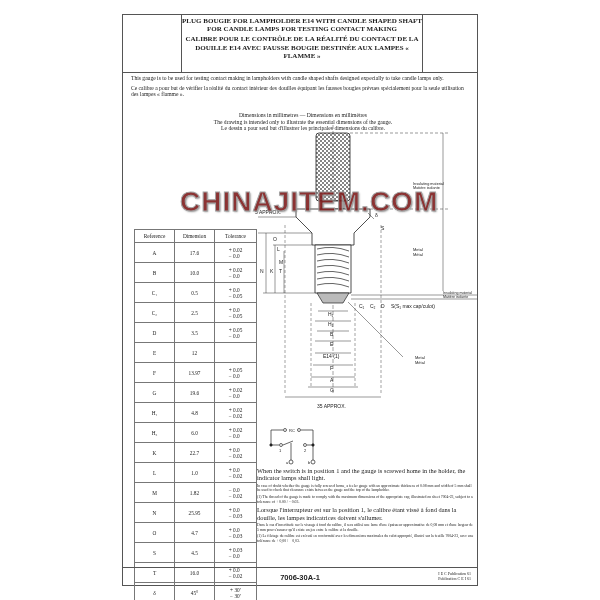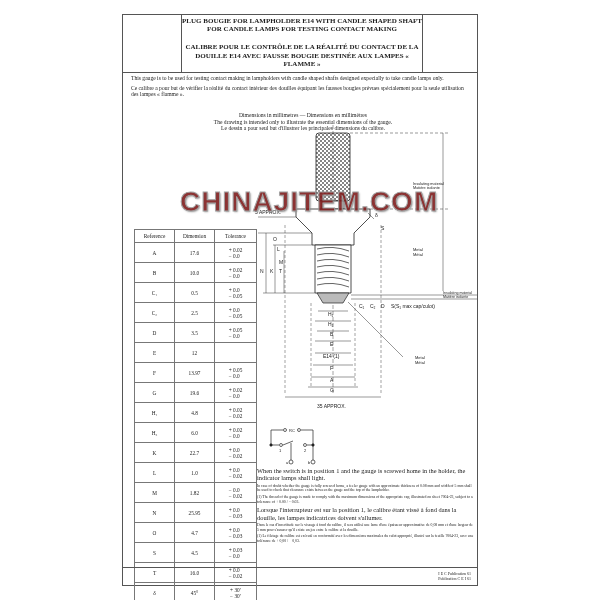--- a/index.html
+++ b/index.html
@@ -2,21 +2,21 @@
 <html><head>
 <meta charset="utf-8">
 <style>
   html, body { margin:0; padding:0; background:#ffffff; }
   body { width:600px; height:600px; position:relative; overflow:hidden; font-family:"Liberation Serif", serif; color:#222; }
   .page { position:absolute; left:122px; top:14px; width:356px; height:572px; border:1px solid #555; box-sizing:border-box; }
   .hdr { position:absolute; left:0; top:0; width:100%; height:57px; border-bottom:1px solid #555; }
   .hdr-left { position:absolute; left:0; top:0; width:58px; height:57px; border-right:1px solid #555; }
   .hdr-right { position:absolute; left:299px; top:0; width:56px; height:57px; border-left:1px solid #555; }
   .hdr-mid { position:absolute; left:59px; top:2px; width:240px; text-align:center; font-weight:bold; font-size:7px; line-height:8.2px; }
-  .hdr-mid .fr { margin-top:10px; }
+  .hdr-mid .fr { margin-top:2px; }
   .intro { position:absolute; left:8px; top:60px; width:338px; font-size:5.6px; line-height:6.6px; }
   .intro p { margin:0 0 3px 0; }
   .dims { position:absolute; left:60px; top:97px; width:240px; text-align:center; font-size:5.6px; line-height:6.6px; }
   .tbl { position:absolute; left:11px; top:214px; border-collapse:collapse; font-size:5.3px; }
   .tbl td, .tbl th { border:1px solid #777; text-align:center; font-weight:normal; padding:0; }
   .tbl th { height:12px; }
   .tbl td { height:19px; }
   .c1 { width:39px; } .c2 { width:39px; } .c3 { width:41px; }
   .tol { display:inline-block; text-align:left; line-height:6px; }
   .drawing { position:absolute; left:130px; top:110px; width:224px; height:340px; }
@@ -267,19 +267,20 @@
   <div class="notes">
     <p class="note-big">When the switch is in position 1 and the gauge is screwed home in the holder, the indicator lamps shall light.</p>
     <p class="note-small">In case of doubt whether the gauge is fully screwed home, a feeler gauge with an approximate thickness of 0.08 mm and width of 5 mm shall be used to check that clearance exists between the gauge and the top of the lampholder.</p>
     <p class="note-small">(1) The thread of the gauge is made to comply with the maximum dimensions of the appropriate cap, illustrated on sheet 7004-23, subject to a tolerance of + 0.00 / − 0.03.</p>
     <p class="note-big">Lorsque l'interrupteur est sur la position 1, le calibre étant vissé à fond dans la douille, les lampes indicatrices doivent s'allumer.</p>
     <p class="note-small">Dans le cas d'incertitude sur le vissage à fond du calibre, il sera utilisé une lame d'une épaisseur approximative de 0,08 mm et d'une largeur de 5 mm pour s'assurer qu'il existe un jeu entre le calibre et la douille.</p>
     <p class="note-small">(1) Le filetage du calibre est exécuté en conformité avec les dimensions maximales du culot approprié, illustré sur la feuille 7004-23, avec une tolérance de + 0,00 / − 0,03.</p>
   </div>
 
   <div class="footer-line"></div>
+  <div class="footer-code">7006-30A-1</div>
   <div class="footer-pub">
     <div>I E C Publication 61</div>
     <div>Publication C E I 61</div>
   </div>
 </div>
 
 <div class="watermark">CHINAJITEM.COM</div>
 
 </body></html>

